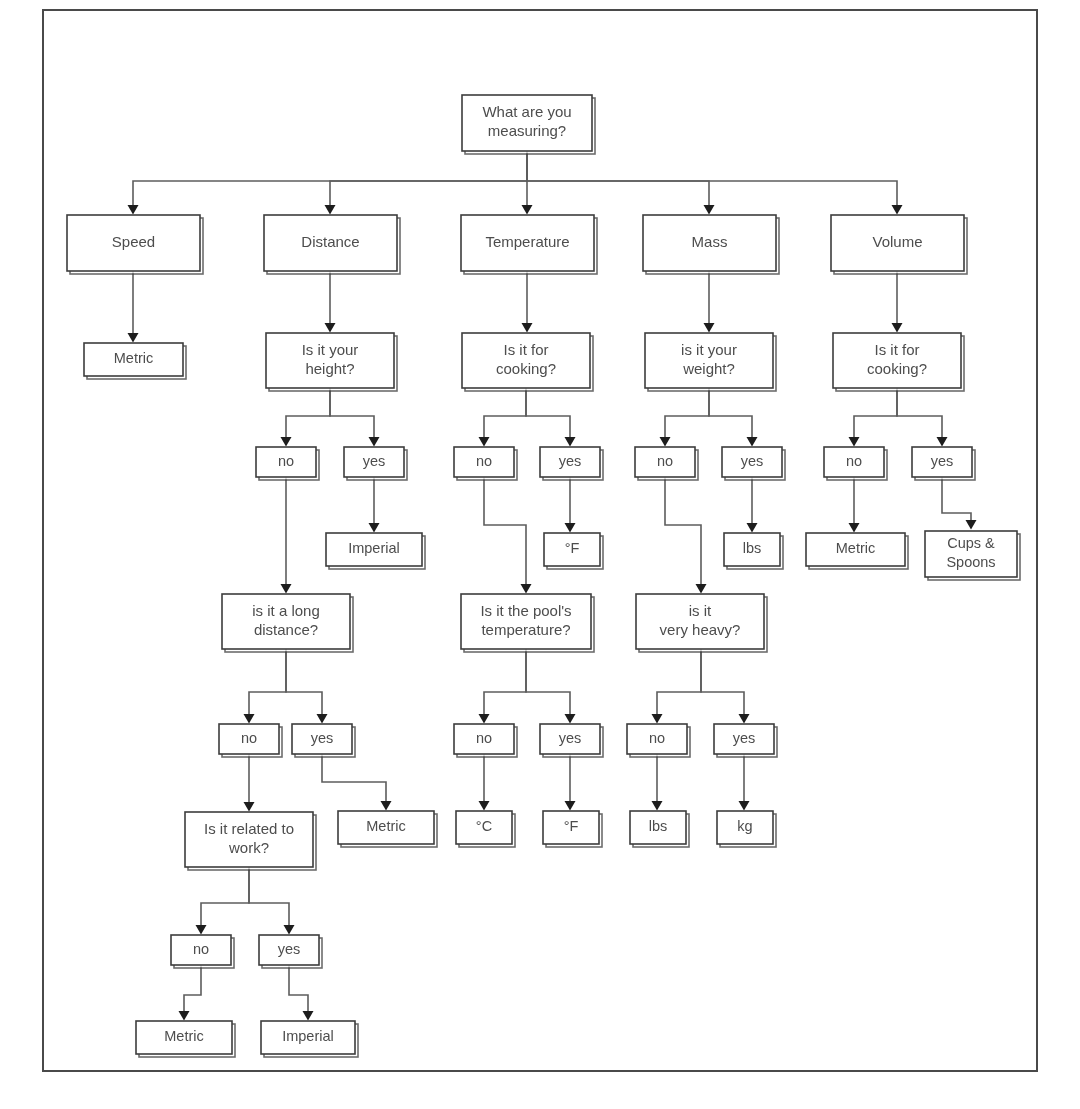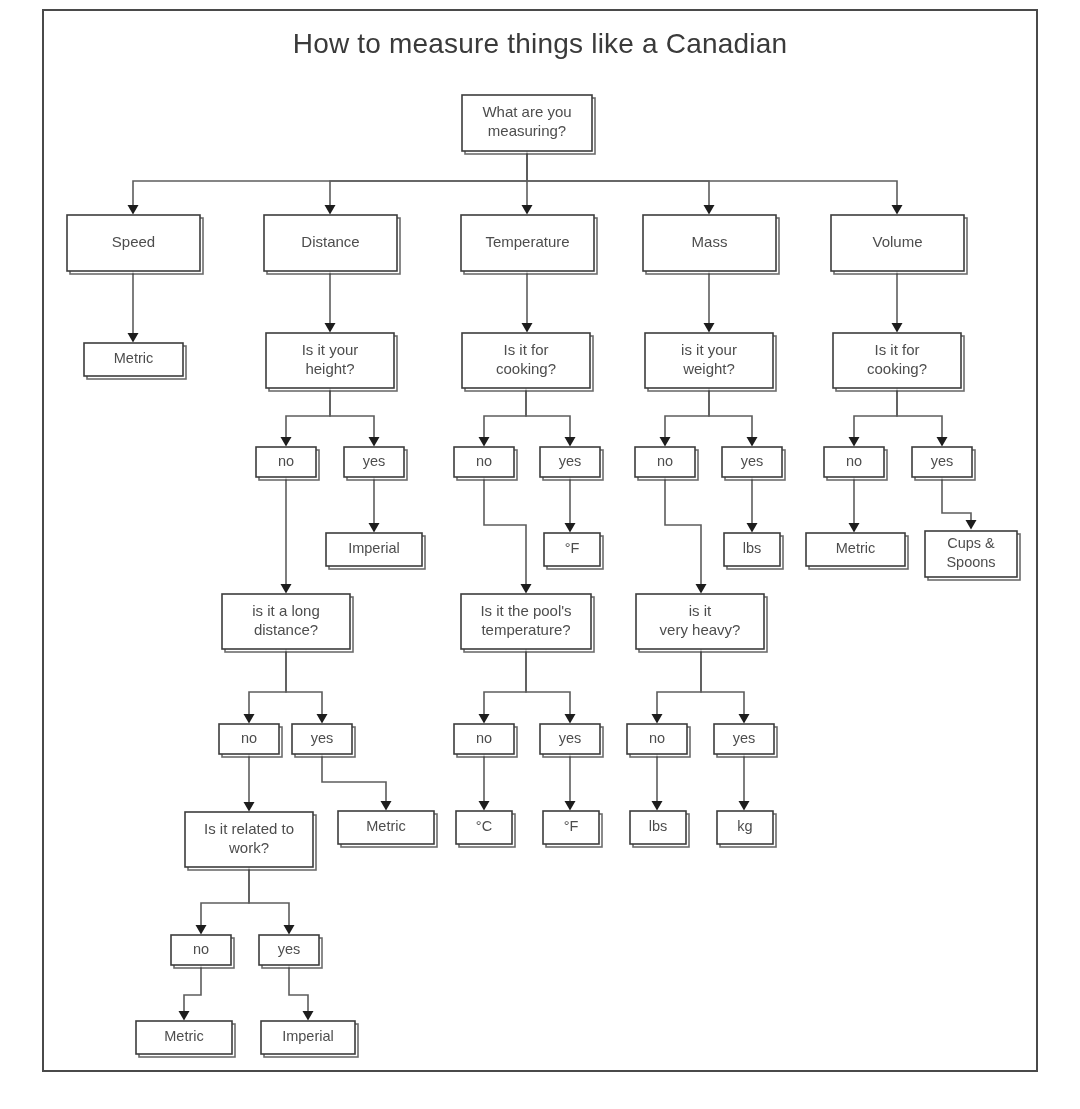--- a/index.html
+++ b/index.html
@@ -29,21 +29,20 @@
   .node.small text{font-size:14.5px;}
   .shadow{fill:#c9c9c9;opacity:.75;}
   .edge{fill:none;stroke:#5d5d5d;stroke-width:1.6;}
   .arrowhead{fill:#1d1d1d;}
 </style>
 </head>
 <body>
 
 <div id="stage">
   <div id="frame"></div>
-  <div id="title">How to measure things like a Canadian</div>
   <svg id="flow" viewBox="0 0 1080 1109" xmlns="http://www.w3.org/2000/svg">
     <g id="edges-layer">
         <g>
           <path d="M527,151 L527,181 L133,181 L133,213" class="edge"></path>
           <polygon points="127.5,205 138.5,205 133,214.5" class="arrowhead"></polygon>
         </g>
         <g>
           <path d="M527,151 L527,181 L330,181 L330,213" class="edge"></path>
           <polygon points="324.5,205 335.5,205 330,214.5" class="arrowhead"></polygon>
         </g>

